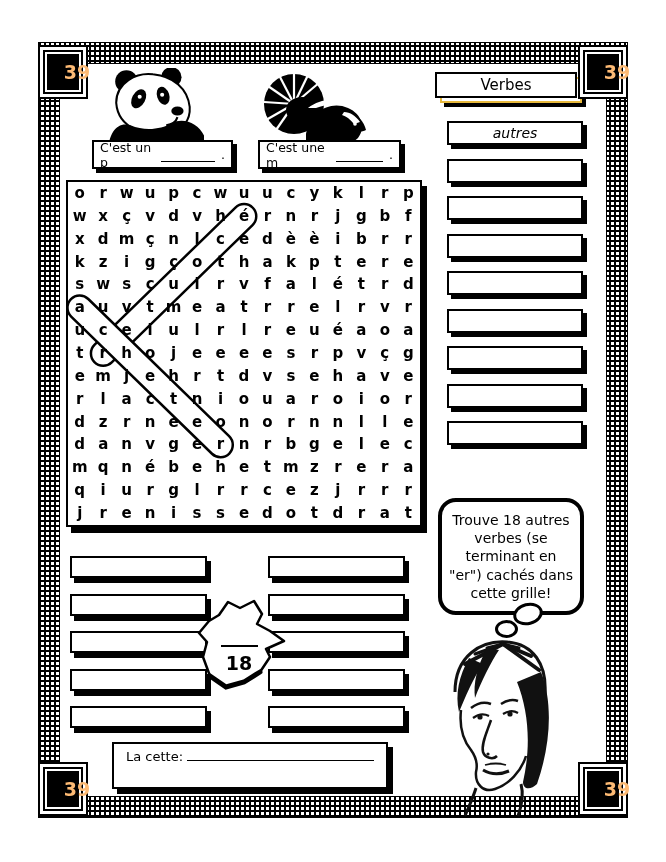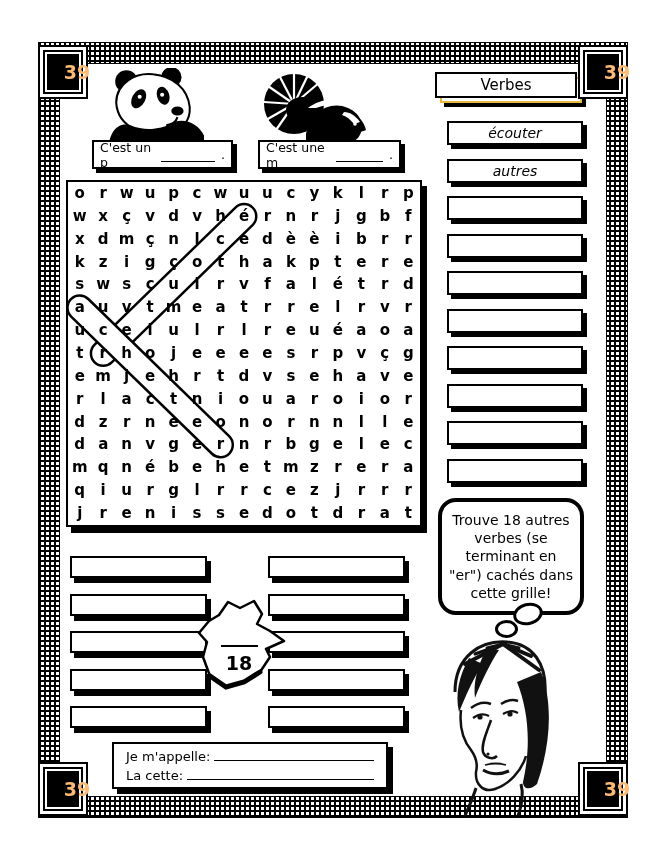--- a/index.html
+++ b/index.html
@@ -184,21 +184,20 @@
       <span class="dot">.</span>
   </div>
 
   <div class="verbes-wrap">
     <div class="verbes-shadow"></div>
     <div class="verbes-mid"></div>
     <div class="verbes-front">Verbes</div>
   </div>
 
   <div class="word-bank">
-    <div class="bank-box">écouter</div>
     <div class="bank-box">autres</div>
     <div class="bank-box"></div>
     <div class="bank-box"></div>
     <div class="bank-box"></div>
     <div class="bank-box"></div>
     <div class="bank-box"></div>
     <div class="bank-box"></div>
     <div class="bank-box"></div>
     <div class="bank-box"></div>
   </div>
@@ -490,22 +489,18 @@
     <circle cx="63" cy="122" r="1.6" fill="#111"></circle>
     <path d="M58,138 q12,7 26,1" fill="none" stroke="#111" stroke-width="3"></path>
     <path d="M60,133 q11,-3 21,0" fill="none" stroke="#111" stroke-width="1.8"></path>
     <path d="M36,78 C34,96 38,108 46,118 C51,125 53,132 51,140 C50,152 58,161 70,157 C84,152 96,140 101,124" fill="none" stroke="#111" stroke-width="2.5"></path>
     <path d="M51,156 C48,166 44,174 40,184" fill="none" stroke="#111" stroke-width="3"></path>
     <path d="M96,152 C99,163 97,173 93,184" fill="none" stroke="#111" stroke-width="3"></path>
   </svg>
 
   <div class="footer-box">
     <div class="footer-row">
-      <span>Je m'appelle:</span>
-      <span class="line"></span>
-    </div>
-    <div class="footer-row">
       <span>La cette:</span>
       <span class="line"></span>
     </div>
   </div>
 
 </div>
 
 </body></html>

